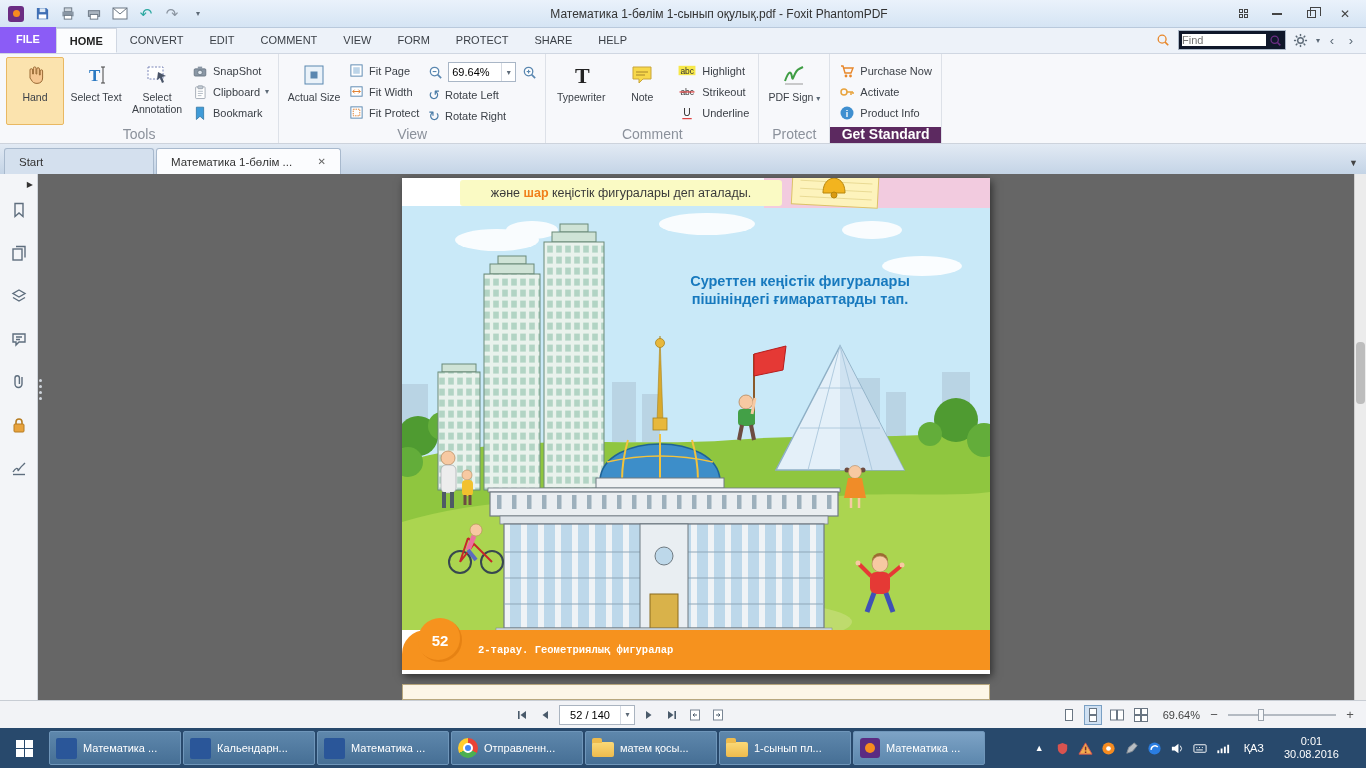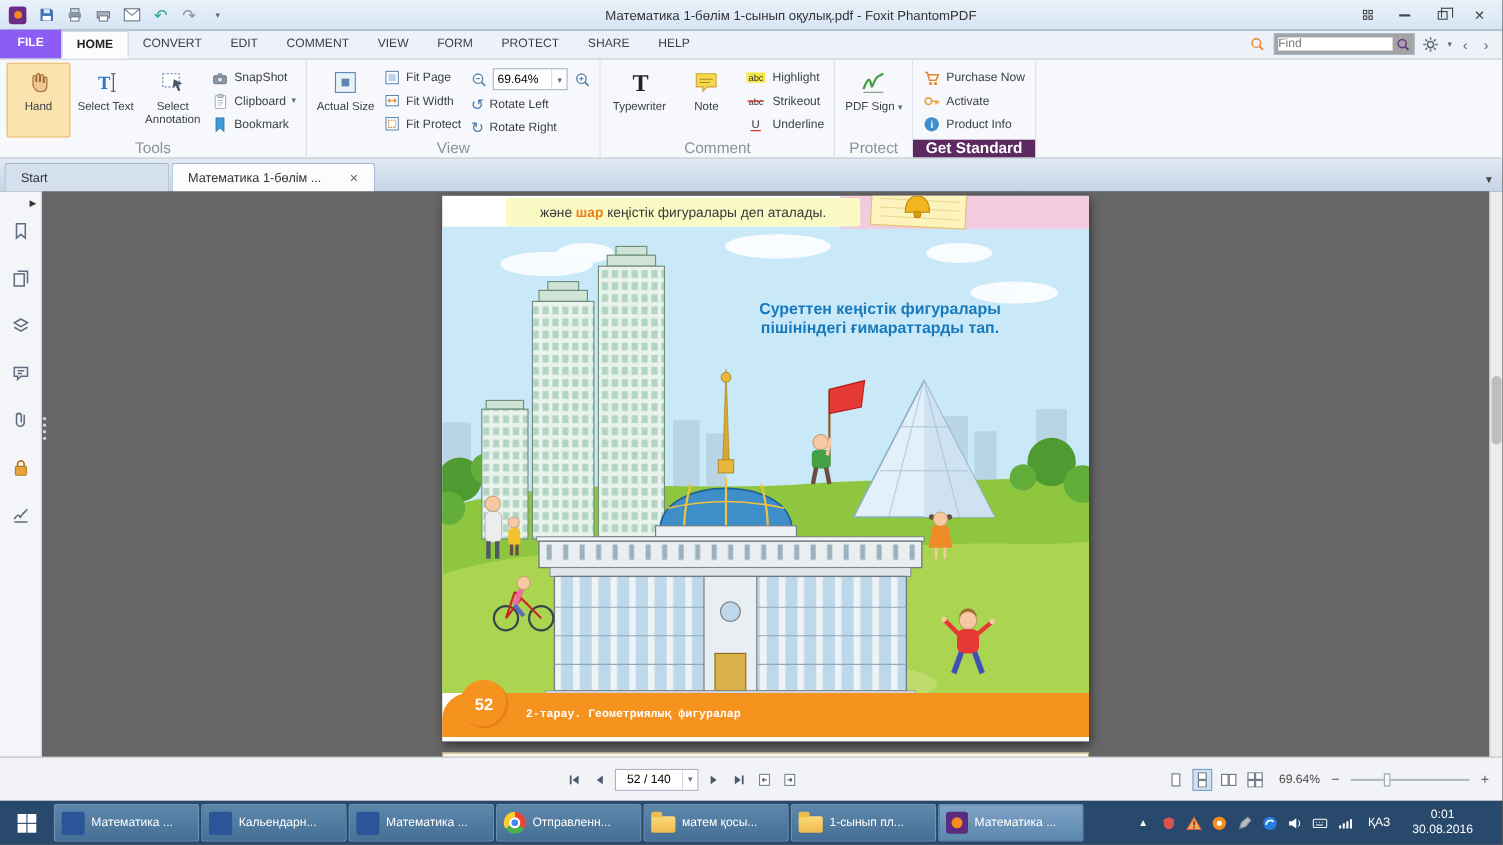--- a/index.html
+++ b/index.html
@@ -31,22 +31,22 @@
     border:1px solid #444; border-bottom:none; }
 
   
   .tabrow { height:26px; background:#edf2f9; display:flex; align-items:flex-end;
     border-bottom:1px solid #d0d7e2; flex:none; }
   .rtab { padding:0 13px; height:25px; line-height:25px; font-size:11px; color:#3a3f46; }
   .rtab.file { background:#8b5cf6; color:#fff; font-weight:bold; padding:0 16px; height:26px; }
   .rtab.active { background:#fbfcfe; border:1px solid #d0d7e2; border-bottom:1px solid #fbfcfe;
     color:#222; font-weight:bold; }
   .tab-right { margin-left:auto; display:flex; align-items:center; gap:5px; padding:0 8px 3px 0; }
-  .findbox { display:flex; align-items:center; background:#a3a3a3; border:1px solid #a9b6c6;
-    height:20px; width:128px; padding:0 3px; gap:3px; }
+  .findbox { display:flex; align-items:center; background:#0f172a; border:1px solid #a9b6c6;
+    height:20px; width:108px; padding:0 3px; gap:3px; }
   .findbox input { border:none; outline:none; flex:1; font-size:11px; min-width:0; color:#555; }
   .iconbtn { width:20px; height:20px; display:flex; align-items:center; justify-content:center; }
   .chev { font-size:13px; color:#5d6a77; width:14px; text-align:center; }
 
   
   .ribbon { height:90px; background:#f7f8fb; border-bottom:1px solid #cdd3dc;
     display:flex; flex:none; }
   .rgroup { display:flex; flex-direction:column; border-right:1px solid #dde1e8; }
   .rgroup-content { flex:1; display:flex; align-items:flex-start; padding:3px 6px 0; gap:3px; }
   .rgroup-label { height:16px; font-size:14px; color:#8b919b; text-align:center; line-height:15px; }
@@ -110,21 +110,21 @@
     background:#f6921e; border-radius:24px 0 0 0; display:flex; align-items:center; }
   .pnum-badge { position:absolute; left:16px; top:-12px; width:44px; height:44px;
     border-radius:50%; background:#f6921e; display:flex; align-items:center;
     justify-content:center; color:#fff; font-weight:bold; font-size:15px;
     box-shadow:inset -2px -2px 0 rgba(200,100,0,.35); }
   .chapter { margin-left:76px; color:#fff; font-weight:bold; font-size:10.5px;font-family:Liberation Mono, monospace; }
   .nextpage { width:588px; height:16px; background:#fdf6e7; border:1px solid #b9a87e;
     margin-top:10px; flex:none; }
 
   
-  .statusbar { height:40px; background:#f2f3f6; border-top:1px solid #c8cdd4;
+  .statusbar { height:28px; background:#f2f3f6; border-top:1px solid #c8cdd4;
     display:flex; align-items:center; font-size:11px; color:#444; flex:none; padding:0 8px; }
   .sb-center { margin-left:505px; display:flex; align-items:center; gap:5px; }
   .navbtn { width:18px; height:18px; display:flex; align-items:center; justify-content:center; }
   .pagebox { display:flex; align-items:center; border:1px solid #aab4c0; background:#fff; height:20px; }
   .pagebox input { width:60px; text-align:center; font-size:11px; border:none; outline:none; }
   .pagebox .dd { width:14px; height:18px; border-left:1px solid #d5dae2; font-size:8px;
     color:#5d6a77; display:flex; align-items:center; justify-content:center; }
   .sb-right { margin-left:auto; display:flex; align-items:center; gap:6px; }
   .vm-ico { width:18px; height:20px; display:flex; align-items:center; justify-content:center;
     border:1px solid transparent; }

